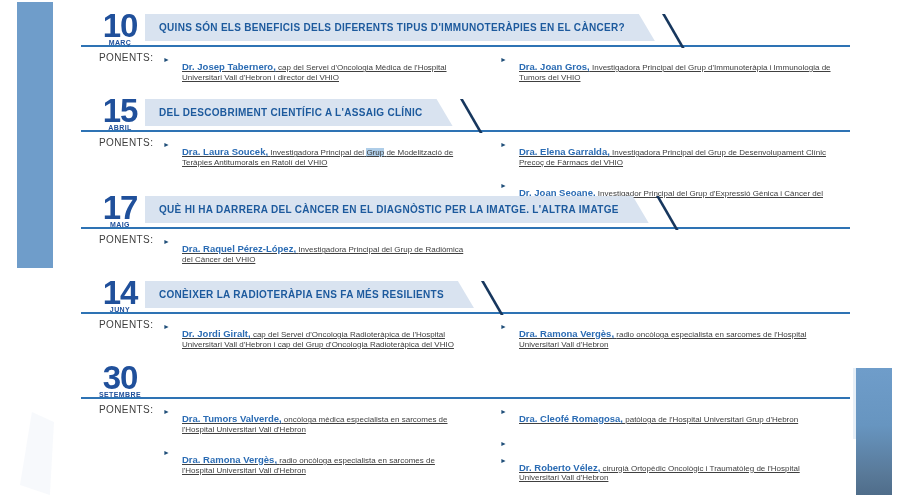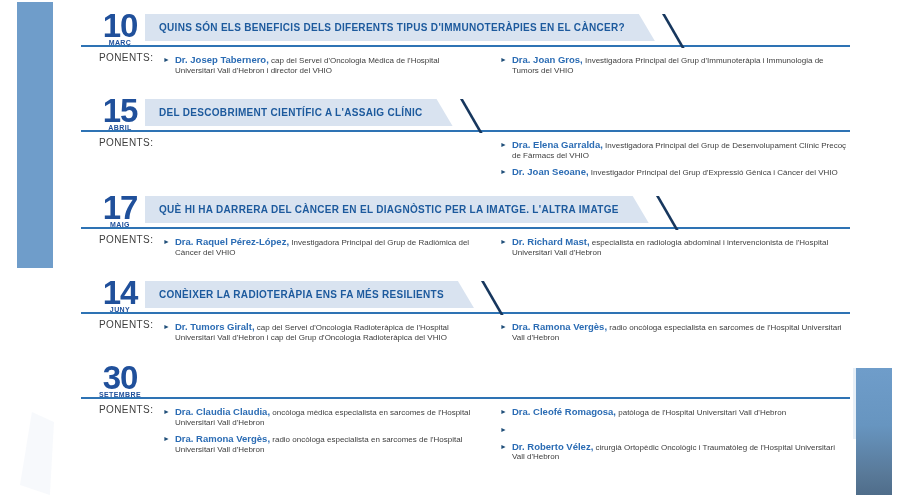--- a/index.html
+++ b/index.html
@@ -28,21 +28,21 @@
   .banner-text{display:inline-block;padding:0 30px 0 14px;line-height:27px;white-space:nowrap;
           font-size:10px;font-weight:bold;letter-spacing:.3px;color:#1d5a9d;}
   .diag{width:3px;height:34px;background:#17375e;margin-left:-9px;
         transform:skewX(30deg);transform-origin:top left;}
   .ponents{position:absolute;left:84px;top:38px;font-size:10px;color:#3d3d3d;letter-spacing:.4px;}
   .col{position:absolute;top:41px;}
   .col-left{left:148px;width:312px;}
   .col-right{left:485px;width:348px;}
   .speaker{display:flex;margin-bottom:7px;}
   .arr{flex:0 0 12px;font-size:7px;color:#1f4e79;line-height:10px;}
-  .stext{margin:0;font-size:8px;line-height:9.5px;color:#404040;}
+  .stext{margin:7px;font-size:8px;line-height:9.5px;color:#404040;text-decoration:underline;}
   .sname{font-size:9.5px;font-weight:bold;color:#2b6cb4;}
   .hl{background:#aecde8;}
 
   
   .s0{top:14px;} .s1{top:99px;} .s2{top:196px;} .s3{top:281px;} .s4{top:366px;}
 </style>
 </head>
 <body>
 
 <div class="page">
@@ -84,20 +84,26 @@
       <div class="day">15</div>
       <div class="month">ABRIL</div>
     </div>
     <div class="banner-row">
       <div class="banner">
         <span class="banner-text">DEL DESCOBRIMENT CIENTÍFIC A L'ASSAIG CLÍNIC</span>
       </div>
       <div class="diag"></div>
     </div>
     <div class="ponents">PONENTS:</div>
+    <div class="col col-left">
+      <div class="speaker">
+        <span class="arr">►</span>
+        <p class="stext"><span class="sname">Dra. Laura Soucek,</span> <span class="sdesc">Investigadora Principal del</span> <span class="hl">Grup</span> <span class="sdesc">de Modelització de Teràpies Antitumorals en Ratolí del VHIO</span></p>
+      </div>
+    </div>
     <div class="col col-right">
       <div class="speaker">
         <span class="arr">►</span>
         <p class="stext"><span class="sname">Dra. Elena Garralda,</span> <span class="sdesc">Investigadora Principal del Grup de Desenvolupament Clínic Precoç de Fàrmacs del VHIO</span></p>
       </div>
       <div class="speaker">
         <span class="arr">►</span>
         <p class="stext"><span class="sname">Dr. Joan Seoane,</span> <span class="sdesc">Investigador Principal del Grup d'Expressió Gènica i Càncer del VHIO</span></p>
       </div>
     </div>
@@ -115,76 +121,70 @@
       </div>
       <div class="diag"></div>
     </div>
     <div class="ponents">PONENTS:</div>
     <div class="col col-left">
       <div class="speaker">
         <span class="arr">►</span>
         <p class="stext"><span class="sname">Dra. Raquel Pérez-López,</span> <span class="sdesc">Investigadora Principal del Grup de Radiòmica del Càncer del VHIO</span></p>
       </div>
     </div>
-    <div class="col col-right">
-      <div class="speaker">
-        <span class="arr">►</span>
-        <p class="stext"><span class="sname">Dr. Richard Mast,</span> <span class="sdesc">especialista en radiologia abdominal i intervencionista de l'Hospital Universitari Vall d'Hebron</span></p>
-      </div>
-    </div>
   </section>
 
   <section class="session s3">
     <div class="rule"></div>
     <div class="date">
       <div class="day">14</div>
       <div class="month">JUNY</div>
     </div>
     <div class="banner-row">
       <div class="banner">
         <span class="banner-text">CONÈIXER LA RADIOTERÀPIA ENS FA MÉS RESILIENTS</span>
       </div>
       <div class="diag"></div>
     </div>
     <div class="ponents">PONENTS:</div>
     <div class="col col-left">
       <div class="speaker">
         <span class="arr">►</span>
-        <p class="stext"><span class="sname">Dr. Tumors Giralt,</span> <span class="sdesc">cap del Servei d'Oncologia Radioteràpica de l'Hospital Universitari Vall d'Hebron i cap del Grup d'Oncologia Radioteràpica del VHIO</span></p>
+        <p class="stext"><span class="sname">Dr. Jordi Giralt,</span> <span class="sdesc">cap del Servei d'Oncologia Radioteràpica de l'Hospital Universitari Vall d'Hebron i cap del Grup d'Oncologia Radioteràpica del VHIO</span></p>
       </div>
     </div>
     <div class="col col-right">
       <div class="speaker">
         <span class="arr">►</span>
         <p class="stext"><span class="sname">Dra. Ramona Vergès,</span> <span class="sdesc">radio oncòloga especialista en sarcomes de l'Hospital Universitari Vall d'Hebron</span></p>
       </div>
     </div>
   </section>
 
   <section class="session s4">
     <div class="rule"></div>
     <div class="date">
       <div class="day">30</div>
       <div class="month">SETEMBRE</div>
     </div>
     <div class="ponents">PONENTS:</div>
     <div class="col col-left">
       <div class="speaker">
         <span class="arr">►</span>
-        <p class="stext"><span class="sname">Dra. Claudia Claudia,</span> <span class="sdesc">oncòloga mèdica especialista en sarcomes de l'Hospital Universitari Vall d'Hebron</span></p>
+        <p class="stext"><span class="sname">Dra. Tumors Valverde,</span> <span class="sdesc">oncòloga mèdica especialista en sarcomes de l'Hospital Universitari Vall d'Hebron</span></p>
       </div>
       <div class="speaker">
         <span class="arr">►</span>
         <p class="stext"><span class="sname">Dra. Ramona Vergès,</span> <span class="sdesc">radio oncòloga especialista en sarcomes de l'Hospital Universitari Vall d'Hebron</span></p>
       </div>
     </div>
     <div class="col col-right">
       <div class="speaker">
         <span class="arr">►</span>
-        <p class="stext"><span class="sname">Dra. Cleofé Romagosa,</span> <span class="sdesc">patòloga de l'Hospital Universitari Vall d'Hebron</span></p>
+        <p class="stext"><span class="sname">Dra. Cleofé Romagosa,</span> <span class="sdesc">patòloga de l'Hospital Universitari Grup d'Hebron</span></p>
       </div>
       <div class="speaker">
         <span class="arr">►</span>
       </div>
       <div class="speaker">
         <span class="arr">►</span>
         <p class="stext"><span class="sname">Dr. Roberto Vélez,</span> <span class="sdesc">cirurgià Ortopèdic Oncològic i Traumatòleg de l'Hospital Universitari Vall d'Hebron</span></p>
       </div>
     </div>
   </section>

